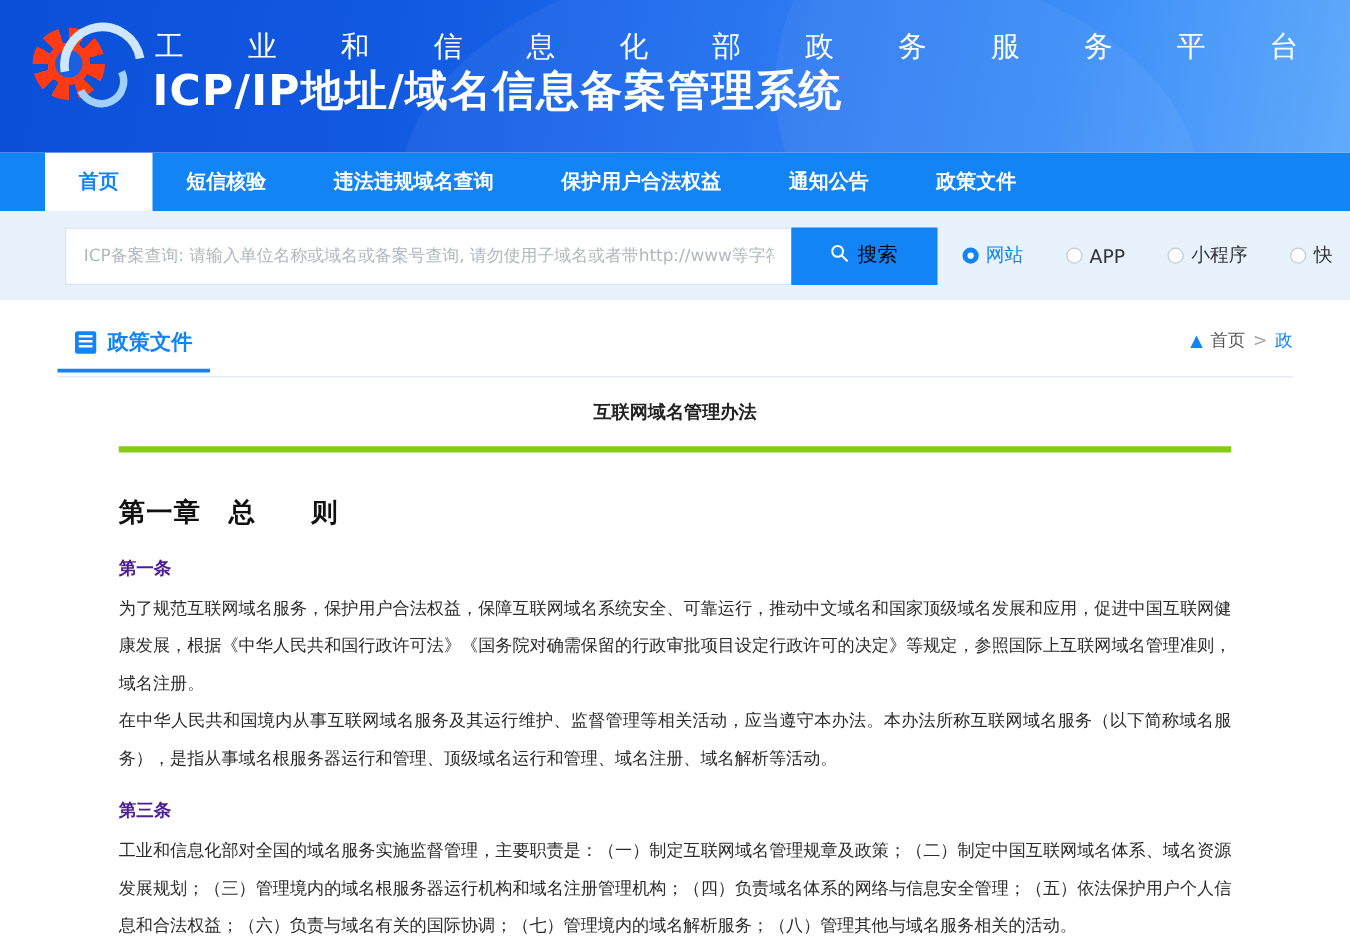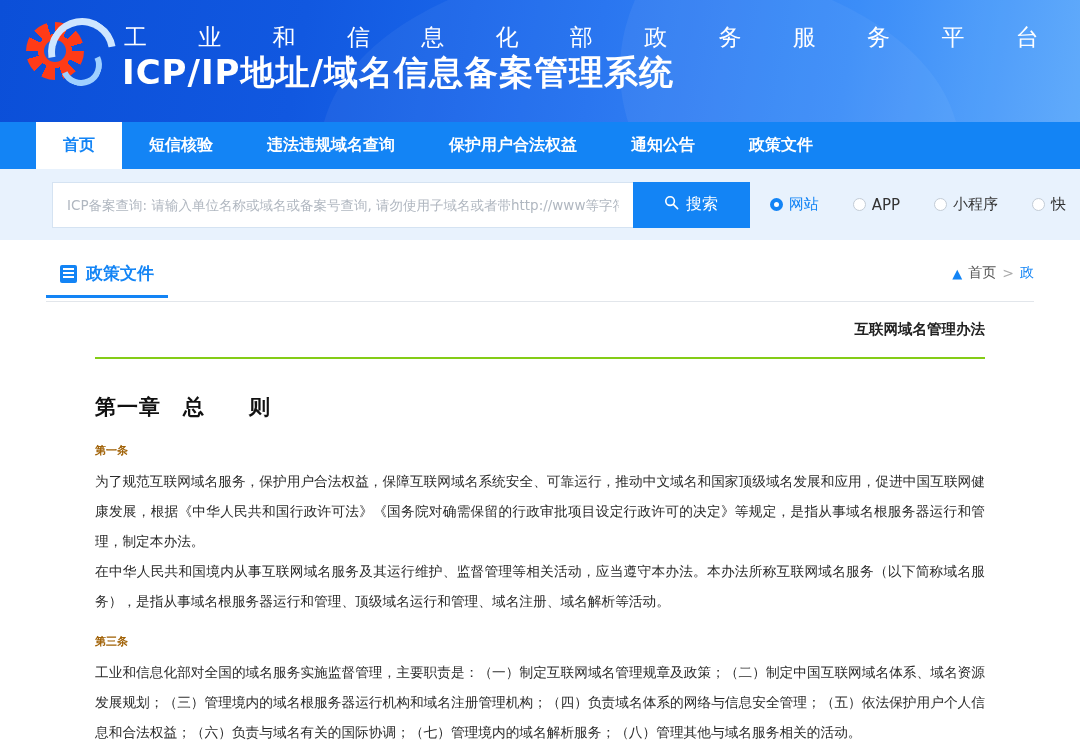--- a/index.html
+++ b/index.html
@@ -164,21 +164,21 @@
     font-size: 13.5px;
     color: #9aa3ad;
     outline: none;
     font-family: "DejaVu Sans", sans-serif;
   }
   .search-input::placeholder { color: #b0b7c0; }
   .search-btn {
     width: 130px;
     height: 46px;
     background: #1384f5;
-    color: #ffffff;
+    color: #000000;
     border: none;
     font-size: 16px;
     display: flex;
     align-items: center;
     justify-content: center;
     gap: 7px;
     cursor: pointer;
     font-family: "DejaVu Sans", sans-serif;
   }
   .radio-group {
@@ -269,40 +269,40 @@
   .crumb-link { color: #555; cursor: pointer; }
   .crumb-sep { color: #aaa; }
   .crumb-current { color: #1384f5; }
 
   
   .doc-wrap {
     margin: 0 95px;
     padding-top: 18px;
   }
   .doc-title {
-    text-align: right;
+    text-align: center;
     font-size: 14.5px;
     font-weight: bold;
     color: #222;
     padding-bottom: 18px;
-    border-bottom: 2px solid #84cc16;
+    border-bottom: 5px solid #84cc16;
     font-family: "DejaVu Sans", sans-serif;
   }
   .chapter {
     font-size: 21px;
     font-weight: bold;
     color: #111;
     margin: 34px 0 22px 0;
     letter-spacing: 1px;
     font-family: "DejaVu Sans", sans-serif;
   }
   .article-no {
-    font-size: 11px;
-    font-weight: bold;
-    color: #a16207;
+    font-size: 14px;
+    font-weight: bold;
+    color: #4c1d95;
     margin: 18px 0 8px 0;
     font-family: "DejaVu Sans", sans-serif;
   }
   .article-body {
     font-size: 13.7px;
     line-height: 30px;
     color: #2b2b2b;
     text-align: justify;
     font-family: "DejaVu Sans", sans-serif;
   }
@@ -375,21 +375,21 @@
       <span class="crumb-current">政</span>
     </div>
   </div>
 
   <div class="doc-wrap">
     <div class="doc-title">互联网域名管理办法</div>
     <div class="chapter">第一章　总　　则</div>
 
     <div class="article">
       <div class="article-no">第一条</div>
-      <div class="article-body">为了规范互联网域名服务，保护用户合法权益，保障互联网域名系统安全、可靠运行，推动中文域名和国家顶级域名发展和应用，促进中国互联网健康发展，根据《中华人民共和国行政许可法》《国务院对确需保留的行政审批项目设定行政许可的决定》等规定，是指从事域名根服务器运行和管理，制定本办法。</div>
+      <div class="article-body">为了规范互联网域名服务，保护用户合法权益，保障互联网域名系统安全、可靠运行，推动中文域名和国家顶级域名发展和应用，促进中国互联网健康发展，根据《中华人民共和国行政许可法》《国务院对确需保留的行政审批项目设定行政许可的决定》等规定，参照国际上互联网域名管理准则，域名注册。</div>
     </div>
     <div class="article">
       <div class="article-body">在中华人民共和国境内从事互联网域名服务及其运行维护、监督管理等相关活动，应当遵守本办法。本办法所称互联网域名服务（以下简称域名服务），是指从事域名根服务器运行和管理、顶级域名运行和管理、域名注册、域名解析等活动。</div>
     </div>
     <div class="article">
       <div class="article-no">第三条</div>
       <div class="article-body">工业和信息化部对全国的域名服务实施监督管理，主要职责是：（一）制定互联网域名管理规章及政策；（二）制定中国互联网域名体系、域名资源发展规划；（三）管理境内的域名根服务器运行机构和域名注册管理机构；（四）负责域名体系的网络与信息安全管理；（五）依法保护用户个人信息和合法权益；（六）负责与域名有关的国际协调；（七）管理境内的域名解析服务；（八）管理其他与域名服务相关的活动。</div>
     </div>
 
   </div>

